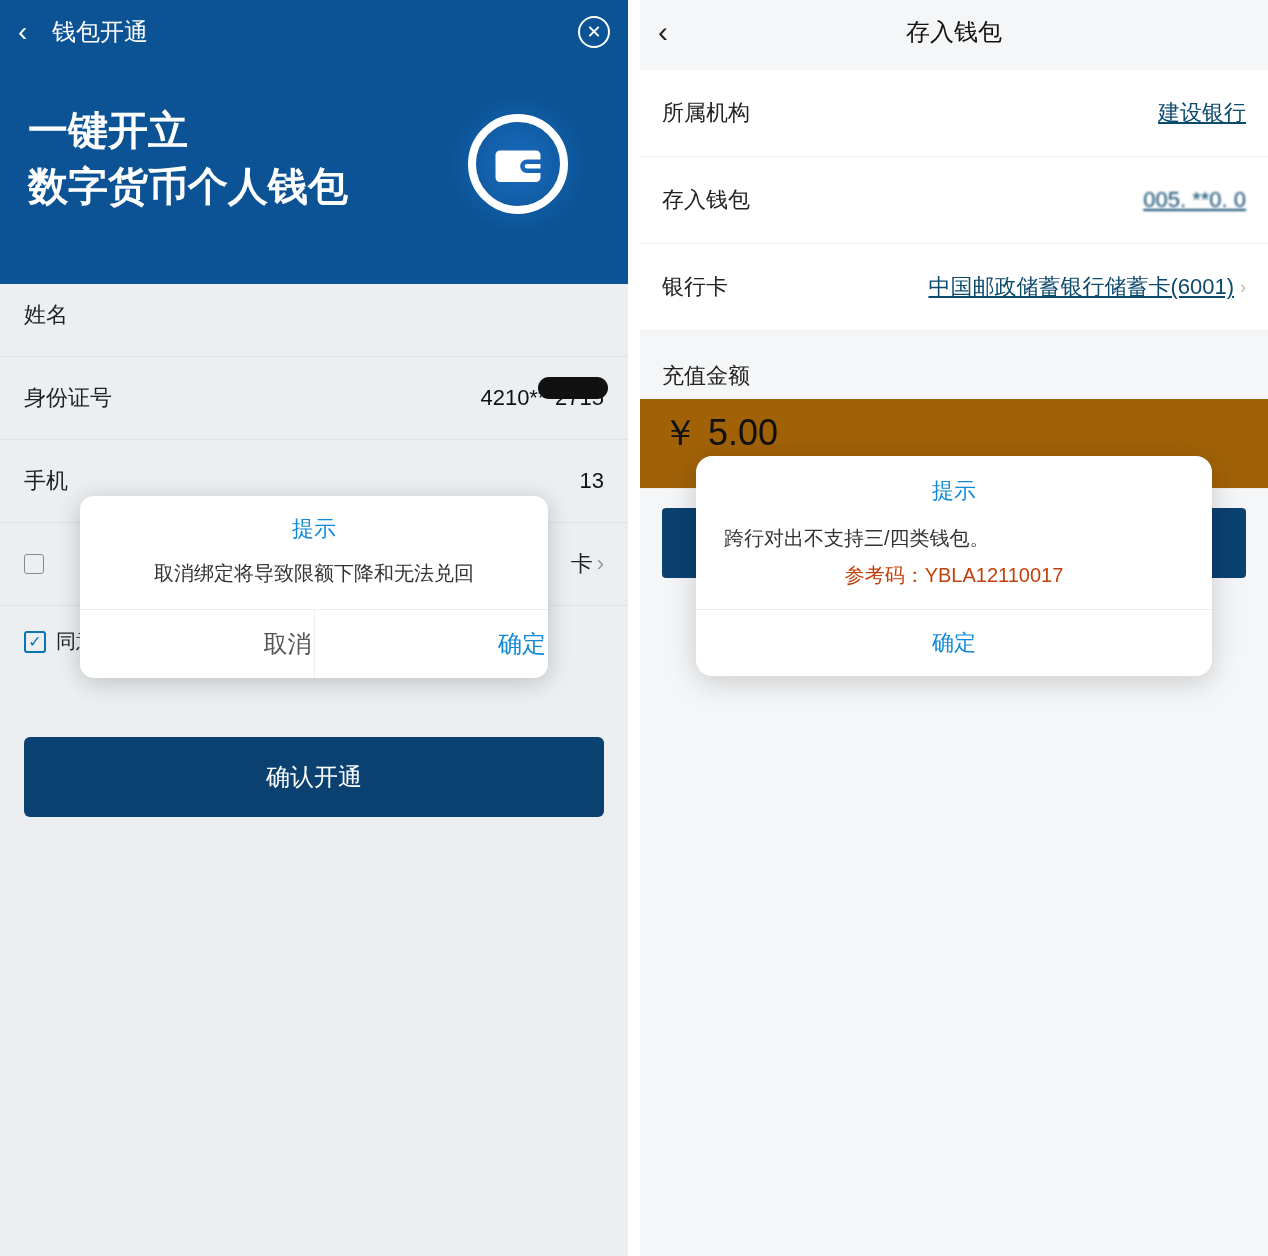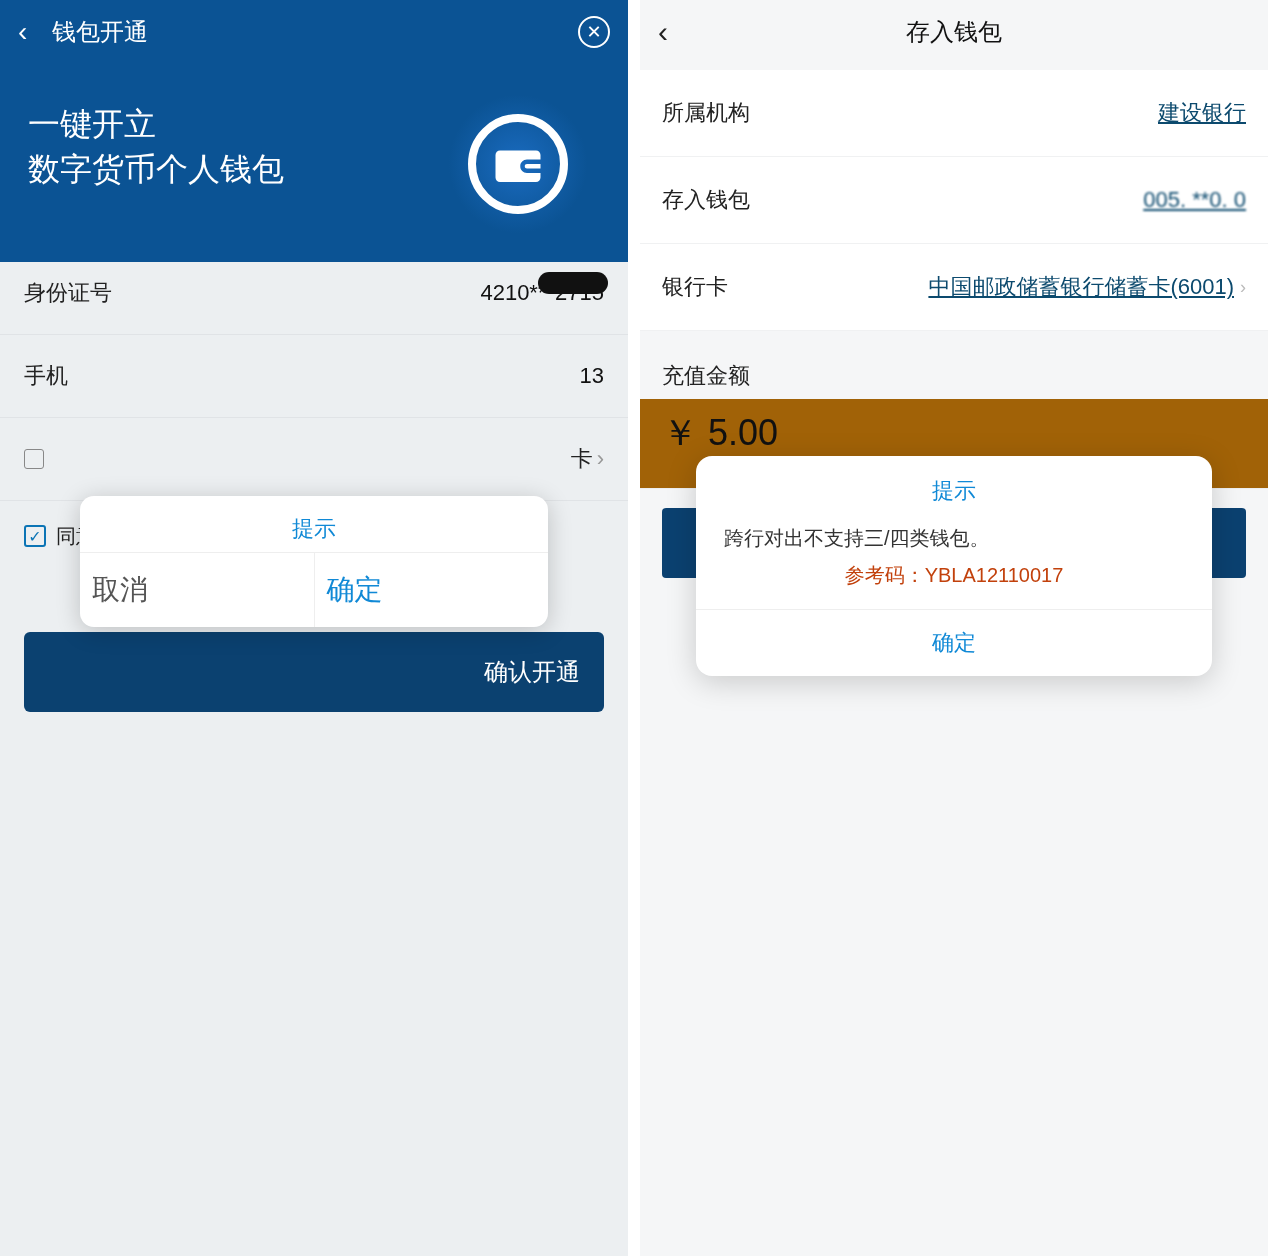--- a/index.html
+++ b/index.html
@@ -8,44 +8,44 @@
 .phone-left { background: #eceff1; border-right: 12px solid #fff; }
 .phone-right { background: #f5f6f7; }
 
 
 .nav-L { height: 64px; background: #0b5394; color: #fff; display: flex; align-items: center; padding: 0 18px; }
 .nav-L .back { width: 28px; font-size: 28px; }
 .nav-L .title { font-size: 24px; flex: 1; padding-left: 6px; }
 .nav-L .close { width: 32px; height: 32px; border: 2.5px solid #fff; border-radius: 50%; display: flex; align-items: center; justify-content: center; font-size: 18px; }
 
 .hero { background: #0b5394; color: #fff; padding: 38px 28px 70px 28px; position: relative; }
-.hero h1 { font-size: 32px; font-weight: 400; line-height: 1.4; }
+.hero h1 { font-size: 40px; font-weight: 700; line-height: 1.4; }
 .hero .sub { font-size: 20px; color: #cfe0f2; margin-top: 14px; }
 .wallet-badge { position: absolute; right: 40px; top: 30px; width: 140px; height: 140px; border-radius: 50%; background: radial-gradient(circle,#1a6bbf 0%,#0b5394 70%); display: flex; align-items: center; justify-content: center; }
 .wallet-badge .ring { width: 100px; height: 100px; border: 8px solid #fff; border-radius: 50%; display: flex; align-items: center; justify-content: center; }
 .wallet-badge svg { width: 54px; height: 54px; fill: #fff; }
 
 .form-L { margin-top: -16px; background: #eceff1; border-radius: 18px 18px 0 0; padding: 6px 0 0 0; }
 .row-L { display: flex; align-items: center; justify-content: space-between; padding: 26px 24px; border-bottom: 1px solid #e0e3e6; font-size: 22px; color: #222; }
 .row-L .val { color: #111; filter: blur(0.5px); }
 .redact { position: relative; }
 .redact::after { content: ""; position: absolute; top: -8px; right: -4px; width: 70px; height: 22px; background: #111; border-radius: 12px; }
 
 .agree { display: flex; align-items: center; gap: 10px; padding: 22px 24px; font-size: 20px; }
 .agree .cb { width: 22px; height: 22px; border: 2px solid #0b74b5; border-radius: 3px; display: flex; align-items: center; justify-content: center; color: #0b74b5; font-size: 16px; }
 .agree .txt1 { color: #222; }
 .agree .lnk { color: #0b74b5; }
 
-.primary-btn-L { margin: 60px 24px; background: #0b4170; color: #fff; text-align: right; padding: 24px; font-size: 24px; border-radius: 6px; }
+.primary-btn-L { margin: 60px 24px; background: #0b4170; color: #fff; text-align: center; padding: 24px; font-size: 24px; border-radius: 6px; }
 
 .dialog-L { position: absolute; left: 80px; right: 80px; top: 496px; background: #fff; border-radius: 14px; box-shadow: 0 4px 24px rgba(0,0,0,0.2); overflow: hidden; }
 .dialog-L .dt { text-align: center; color: #1089d6; font-size: 22px; padding: 18px 0 8px; }
 .dialog-L .dm { text-align: center; color: #333; font-size: 20px; padding: 8px 18px 22px; }
 .dialog-L .btns { display: flex; border-top: 1px solid #eee; }
-.dialog-L .btns > div { flex: 1; text-align: left; padding: 18px 12px; font-size: 28px; }
+.dialog-L .btns > div { flex: 1; text-align: right; padding: 18px 2px; font-size: 24px; }
 .dialog-L .btns .c { color: #555; border-right: 1px solid #eee; }
 .dialog-L .btns .o { color: #1089d6; }
 
 
 .nav-R { height: 64px; display: flex; align-items: center; padding: 0 18px; background: #f5f6f7; }
 .nav-R .back { width: 28px; font-size: 30px; color: #222; }
 .nav-R .title { flex: 1; text-align: center; font-size: 24px; color: #111; padding-right: 28px; }
 
 .list-R { background: #fff; margin-top: 6px; }
 .row-R { display: flex; align-items: center; justify-content: space-between; padding: 28px 22px; border-bottom: 1px solid #f0f1f2; font-size: 22px; color: #222; }
@@ -83,20 +83,24 @@
       <div class="ring">
         <svg viewBox="0 0 24 24">
             <path d="M20 6H4c-1.1 0-2 .9-2 2v10c0 1.1.9 2 2 2h16c1.1 0 2-.9 2-2v-2h-6c-1.7 0-3-1.3-3-3s1.3-3 3-3h6V8c0-1.1-.9-2-2-2zm-4 6c-.6 0-1 .4-1 1s.4 1 1 1h6v-2h-6z"></path>
           </svg>
       </div>
     </div>
   </div>
 
   <div class="form-L">
     <div class="row-L">
+      <span>姓名</span>
+      <span class="val"></span>
+    </div>
+    <div class="row-L">
       <span>身份证号</span>
       <span class="val redact">4210***2715</span>
     </div>
     <div class="row-L">
       <span>手机</span>
       <span class="val">13</span>
     </div>
     <div class="row-L">
       <span style="width:20px;height:20px;border:1.5px solid #888;border-radius:3px;display:inline-block"></span>
       <span style="display:flex;align-items:center;gap:4px">
@@ -109,20 +113,21 @@
           <span>✓</span>
         </span>
       <span class="txt1">同意</span>
       <span class="lnk">《开通数字货币个人钱包协议》</span>
     </div>
     <div class="primary-btn-L">确认开通</div>
   </div>
 
   <div class="dialog-L">
     <div class="dt">提示</div>
+    <div class="dm">取消绑定将导致限额下降和无法兑回</div>
     <div class="btns">
       <div class="c">取消</div>
       <div class="o">确定</div>
     </div>
   </div>
 </div>
 
 <div class="phone phone-right">
   <div class="nav-R">
     <div class="back">‹</div>

